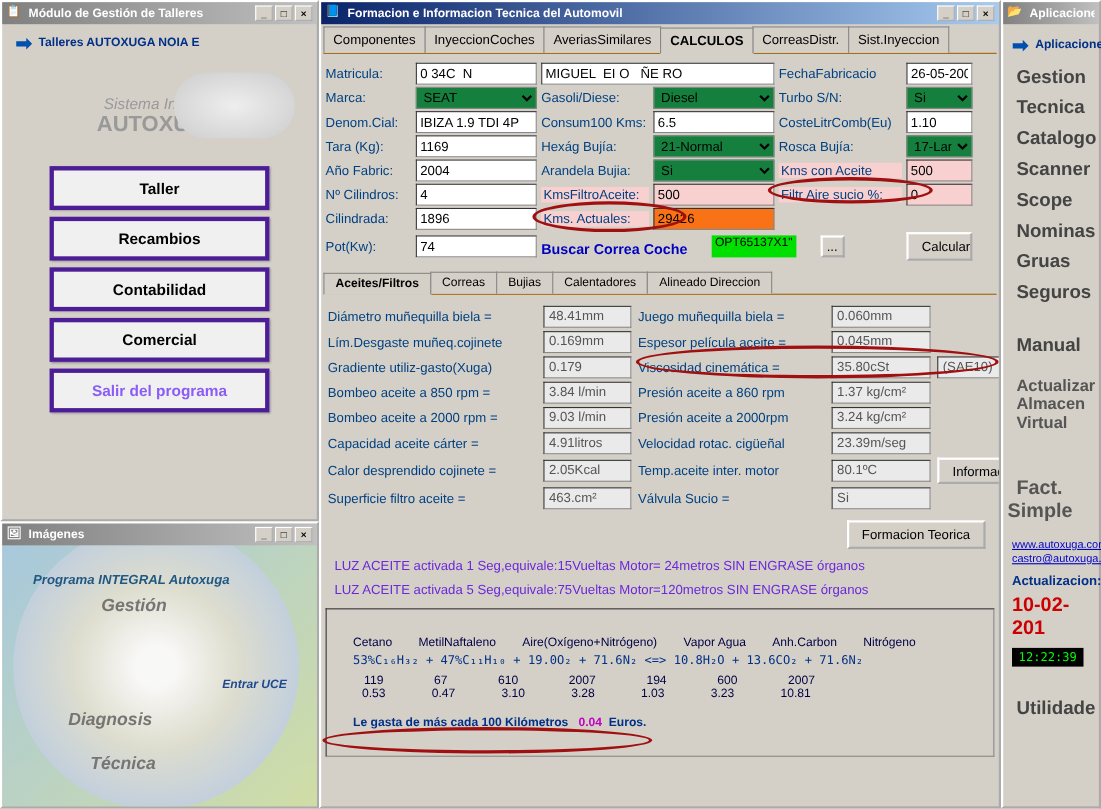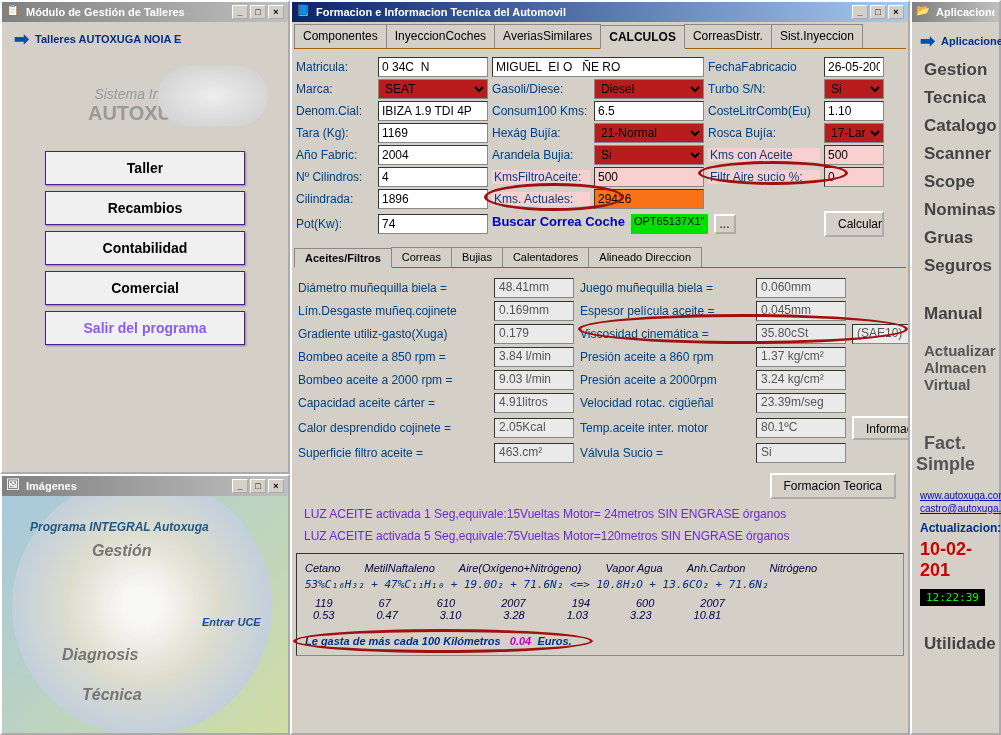--- a/index.html
+++ b/index.html
@@ -17,50 +17,50 @@
 .left-top { height: 474px; }
 .left-bottom { flex: 1; }
 
 .arrow { color: #0050b0; font-size: 18px; font-weight: bold; margin-right: 6px; }
 .left-header { padding: 6px 12px; color: #003087; font-weight: bold; font-size: 14px; display: flex; align-items: center; }
 .logo-area { padding: 30px 10px 20px; text-align: center; position: relative; }
 .logo-text1 { color: #999; font-size: 14px; font-style: italic; }
 .logo-text2 { color: #999; font-size: 20px; font-weight: bold; }
 .wrench { position: absolute; right: 20px; top: 10px; width: 110px; height: 60px; background: radial-gradient(#eee, #ccc); border-radius: 30px; }
 
-.menu-btn { display: block; width: 200px; margin: 6px auto; padding: 8px; background: #f0f0f0; border: 1px solid #4c1d95; box-shadow: 1px 1px 2px #888; font-size: 14px; font-weight: bold; text-align: center; cursor: pointer; }
+.menu-btn { display: block; width: 200px; margin: 6px auto; padding: 8px; background: #f0f0f0; border: 4px solid #4c1d95; box-shadow: 1px 1px 2px #888; font-size: 14px; font-weight: bold; text-align: center; cursor: pointer; }
 .menu-btn.exit { color: #8b5cf6; }
 
 .center-panel { width: 620px; flex-shrink: 0; }
 .center-body { padding: 2px; flex: 1; overflow: hidden; }
 
 .tabstrip { display: flex; border-bottom: 1px solid #a16207; margin-bottom: 4px; }
 .tab { padding: 4px 8px; background: #d4d0c8; border: 1px solid #888; border-bottom: none; margin-right: -1px; cursor: pointer; font-size: 12px; }
 .tab.active { background: #d4d0c8; border-bottom: 1px solid #d4d0c8; position: relative; top: 1px; font-weight: bold; }
 .tabstrip.sub .tab { font-size: 11px; padding: 3px 10px; }
 
 .form-grid { display: grid; grid-template-columns: 78px 110px 98px 110px 112px 60px; gap: 2px 4px; padding: 4px 2px; align-items: center; }
 .lbl { color: #004080; font-size: 12px; white-space: nowrap; }
 .inp { border: 1px inset #888; background: #fff; padding: 1px 3px; height: 20px; font-size: 12px; }
-.sel { border: 1px solid #888; background: #b91c1c; padding: 0 2px; height: 20px; font-size: 12px; }
+.sel { border: 1px solid #888; background: #15803d; padding: 0 2px; height: 20px; font-size: 12px; }
 .hl-pink { background: #f8d0d0; padding: 0 2px; display: flex; align-items: center; }
 .hl-green { background: #00e000; padding: 1px 3px; display: inline-block; height: 20px; }
 
 .btn-3d { background: #d4d0c8; border: 2px outset #fff; padding: 4px 12px; cursor: pointer; font-size: 12px; }
 .btn-small { padding: 1px 4px; height: 20px; }
 .buscar-lbl { color: #0000c0; font-weight: bold; font-size: 13px; }
 
 .calc-grid { display: grid; grid-template-columns: 190px 80px 170px 90px 70px; gap: 3px 6px; padding: 6px 4px; align-items: center; }
 .ro { border: 1px inset #888; background: #eaeaea; padding: 1px 4px; height: 20px; color: #555; font-size: 12px; }
 
 .circle { border: 3px solid #a01010; border-radius: 50%; position: absolute; pointer-events: none; }
 
 .luz { color: #6d28d9; font-size: 12px; padding: 4px 10px; }
 
-.footer-calc { border: 1px inset #888; margin: 6px 2px 2px; padding: 8px; font-size: 11px; color: #004; position: relative; font-style: italic; }
+.footer-calc { border: 1px inset #888; margin: 6px 2px 2px; padding: 24px; font-size: 11px; color: #004; position: relative; }
 .chem-row { display: flex; gap: 24px; white-space: nowrap; font-family: monospace; font-size: 11px; }
 .gasto { margin-top: 14px; color: #003087; font-weight: bold; }
 .gasto .val { color: #c000c0; }
 
 .right-panel { flex: 1; min-width: 0; }
 .right-body { padding: 4px; }
 .right-arrow-row { color: #003087; font-weight: bold; font-size: 13px; padding: 4px; display: flex; align-items: center; }
 .app-link { display: block; padding: 4px 8px; color: #444; font-size: 17px; font-weight: bold; cursor: pointer; }
 .app-sub { font-size: 15px; color: #555; padding: 4px 8px; font-weight: bold; }
 .link-url { color: #00c; text-decoration: underline; font-size: 10px; display: block; padding: 1px 4px; }
@@ -189,21 +189,21 @@
 
       <span class="lbl">Cilindrada:</span>
       <input class="inp" value="1896" style="">
       <span class="lbl hl-pink">Kms. Actuales:</span>
       <input class="inp" style="background: #f97316;" value="29426">
       <span></span>
           <span></span>
 
       <span class="lbl">Pot(Kw):</span>
       <input class="inp" value="74" style="">
-      <div style="grid-column:3/6;display:flex;align-items:flex-start;gap:6px">
+      <div style="grid-column:3/6;display:flex;align-items:flex-end;gap:22px">
         <span class="buscar-lbl">Buscar Correa Coche</span>
         <span class="hl-green">OPT65137X1"</span>
         <button class="btn-3d btn-small">...</button>
       </div>
       <button class="btn-3d">Calcular</button>
     </div>
     <div class="circle" style="width:140px;height:28px;left:190px;top:130px"></div>
     <div class="circle" style="width:150px;height:24px;left:404px;top:108px"></div>
     </div>
 

